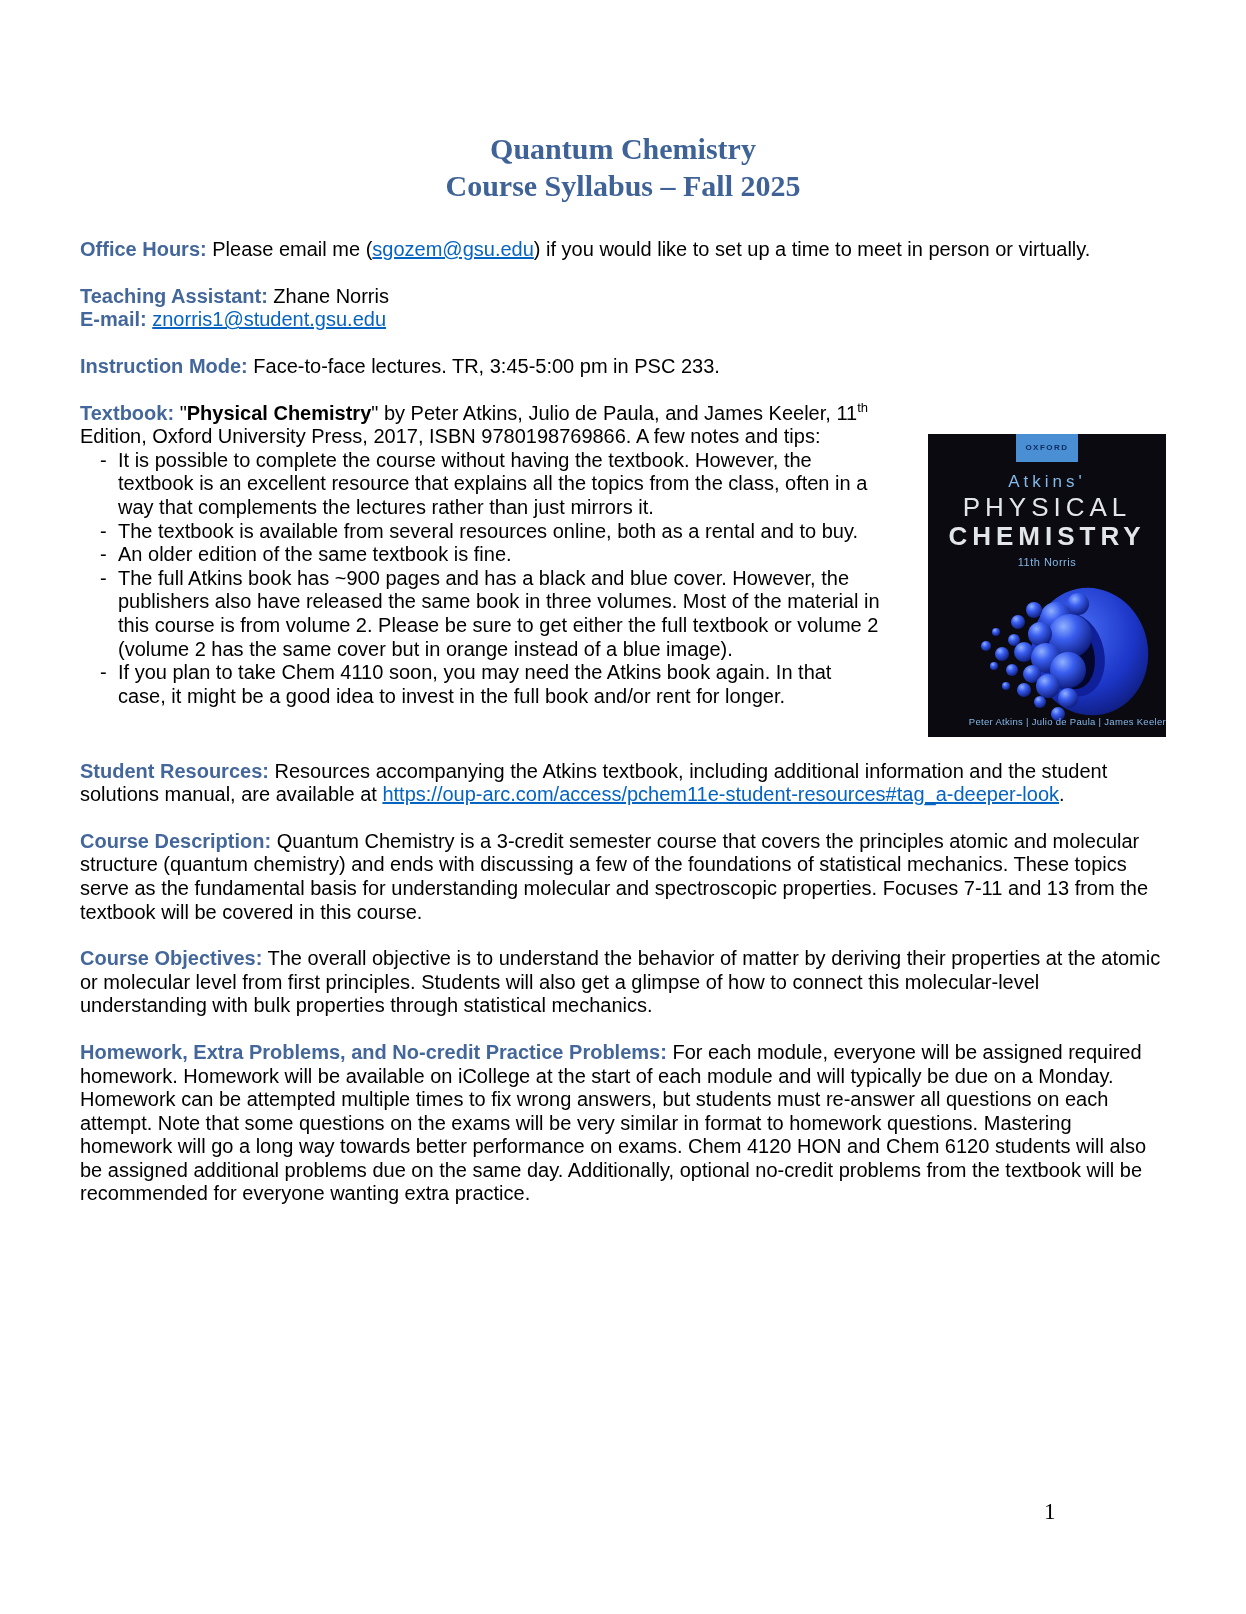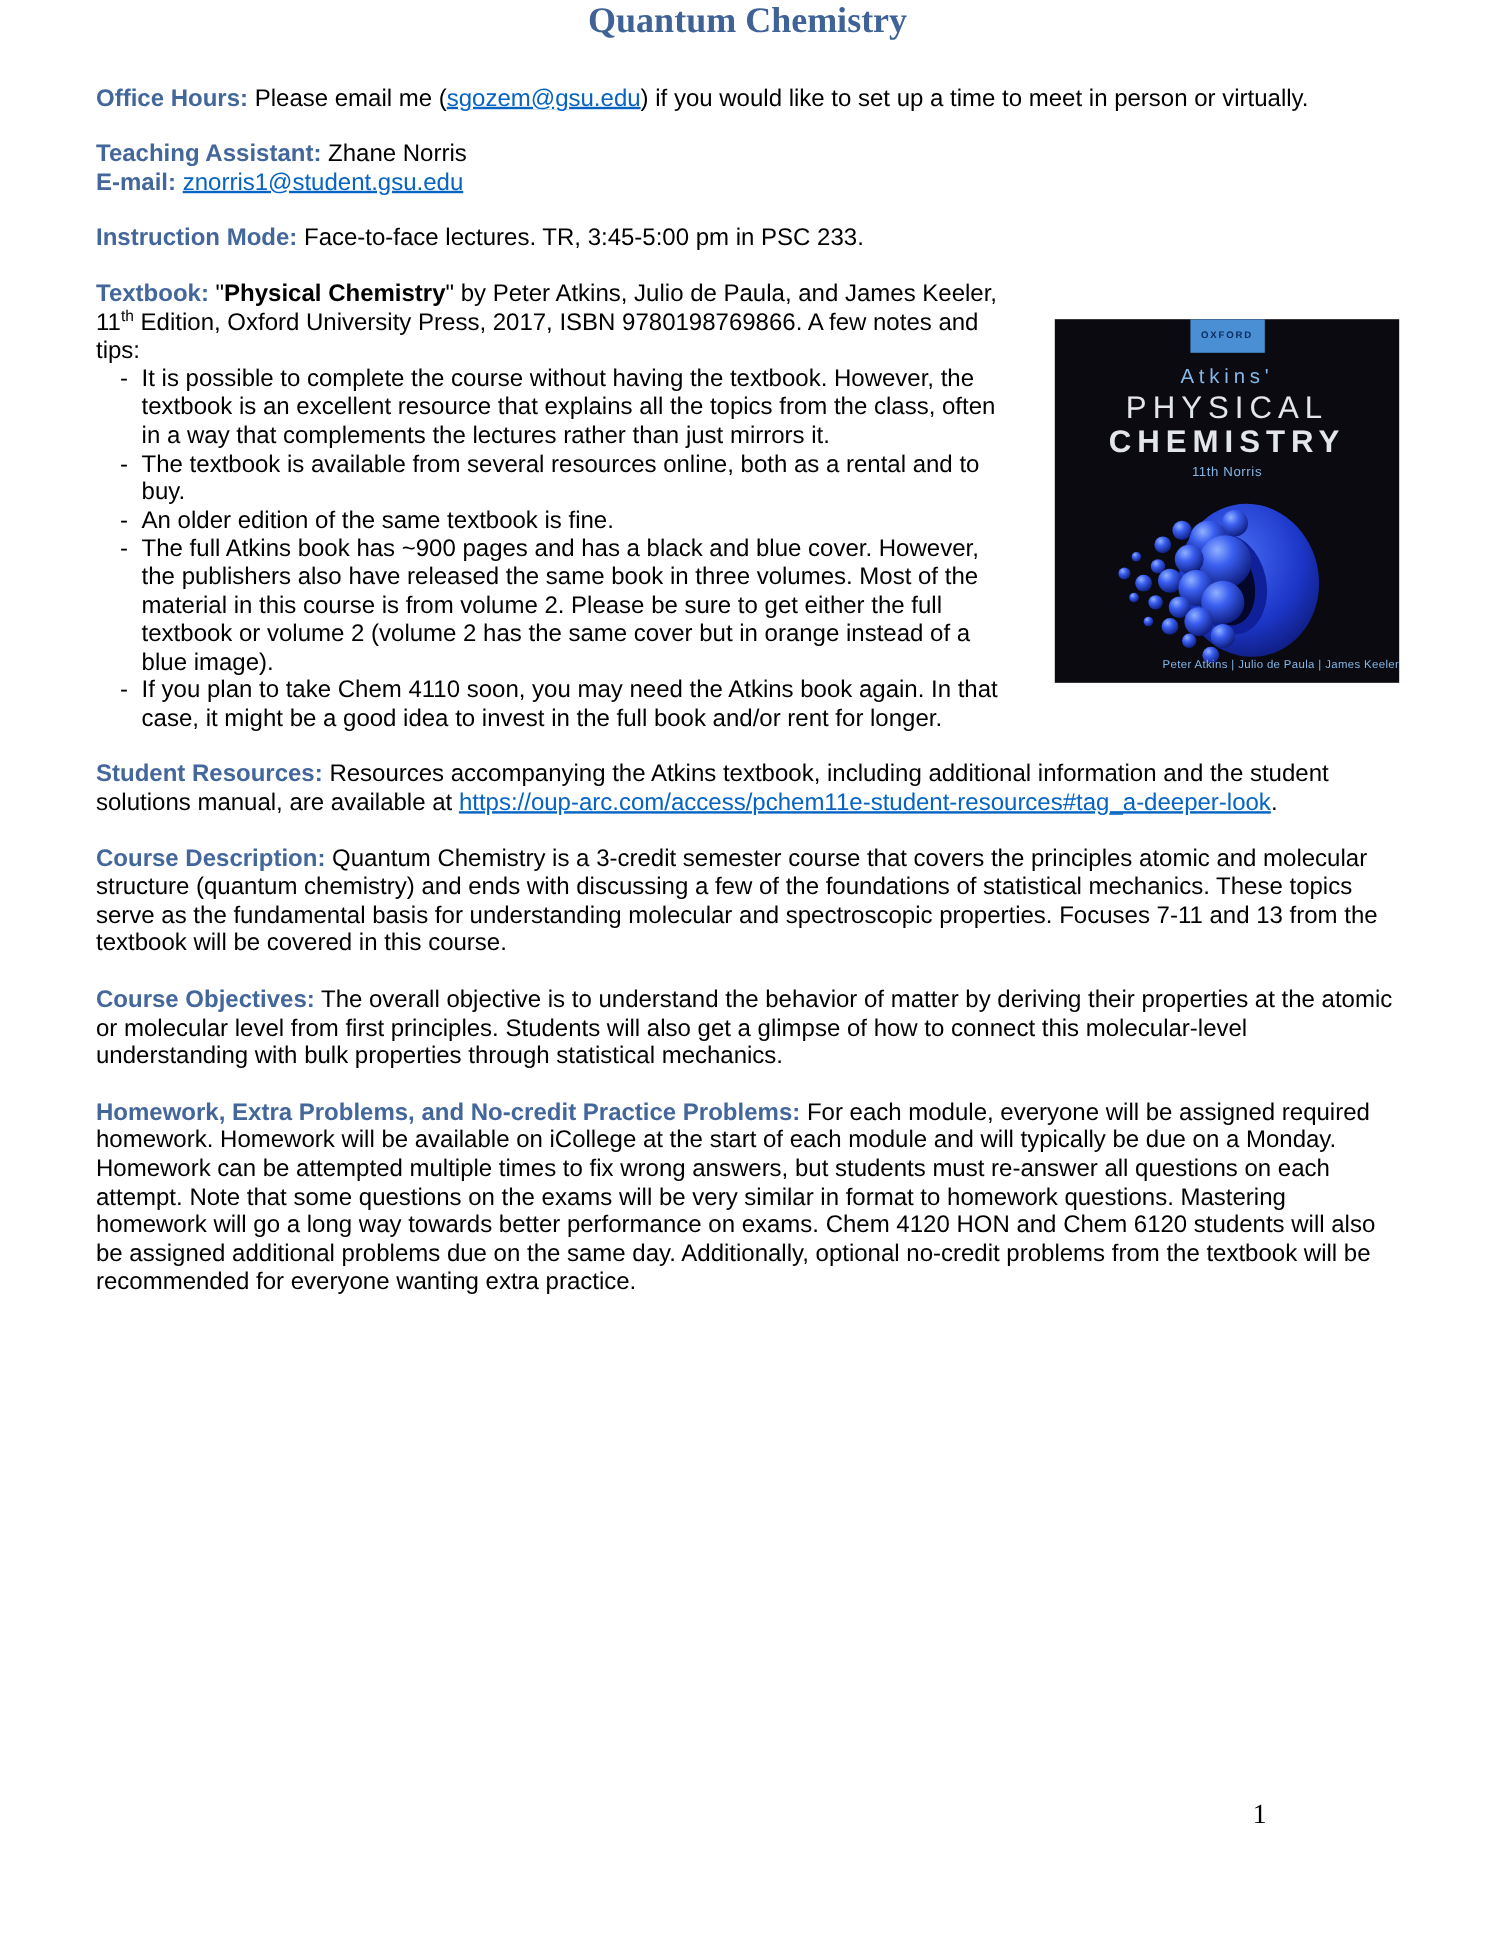--- a/index.html
+++ b/index.html
@@ -1,21 +1,21 @@
 <!DOCTYPE html>
 <html><head>
 <meta charset="utf-8">
 <style>
   html,body{margin:0;padding:0;}
   body{
     width:1246px;height:1614px;background:#ffffff;position:relative;
     font-family:"Liberation Sans", sans-serif;font-size:20px;line-height:1.18;color:#000;
     -webkit-font-smoothing:antialiased;
   }
-  .content{width:1086px;margin-left:80px;}
+  .content{width:1086px;margin-left:80px;padding-top:131px;}
   .doc-title{
     text-align:center;font-family:"Liberation Serif", serif;font-weight:bold;
     color:var(--title,#3F6297);font-size:30px;line-height:1.22;margin-bottom:34px;
   }
   .para{margin:0 0 23px 0;}
   .label{color:var(--heading,#44679B);font-weight:bold;}
   .b{font-weight:bold;}
   .link{color:var(--link,#0563C1);text-decoration:underline;cursor:pointer;}
   sup{font-size:13px;line-height:0;}
 
@@ -23,21 +23,21 @@
   .tb-section{display:flex;align-items:flex-start;margin-bottom:23px;}
   .tb-text{flex:1 1 auto;padding-right:45px;}
   .tb-bullets{margin:0;padding:0;list-style:none;}
   .tb-bullets li{display:flex;}
   .tb-bullets .dash{flex:0 0 18px;padding-left:20px;box-sizing:content-box;}
   .tb-bullets .btxt{flex:1 1 auto;}
 
   
   .cover-col{flex:0 0 238px;}
   .cover{
-    width:287px;height:303px;background:var(--cover_bg,#0A0A10);position:relative;
+    width:238px;height:303px;background:var(--cover_bg,#0A0A10);position:relative;
     overflow:hidden;
   }
   .cover .badge{
     position:absolute;top:0;left:50%;transform:translateX(-50%);
     width:62px;height:28px;background:var(--badge,#4A8FD3);
     display:flex;align-items:center;justify-content:center;
   }
   .cover .badge span{font-size:8px;font-weight:bold;letter-spacing:1.5px;color:#0D2D62;}
   .cover .series{position:absolute;top:38px;left:0;width:100%;text-align:center;
     color:var(--cover_blue,#85B8E8);font-size:17px;letter-spacing:4px;}
@@ -56,20 +56,21 @@
     font-family:"Liberation Serif", serif;font-size:23px;color:#000;
   }
 </style>
 </head>
 <body style="--title: #3F6297; --heading: #44679B; --link: #0563C1; --cover_bg: #0A0A10; --cover_blue: #85B8E8; --cover_text: #E3E6E8; --badge: #4A8FD3;">
 
 <div class="content">
 
   <div class="doc-title">
     <div>Quantum Chemistry</div>
+    <div>Course Syllabus – Fall 2025</div>
   </div>
 
 
   <p class="para">
     <span class="label">Office Hours:</span><span> Please email me (</span><span class="link">sgozem@gsu.edu</span><span>) if you would like to set up a time to meet in person or virtually.</span>
   </p>
 
   <p class="para">
     <span class="label">Teaching Assistant:</span><span> Zhane Norris</span><br>
     <span class="label">E-mail:</span><span> </span><span class="link">znorris1@student.gsu.edu</span>

